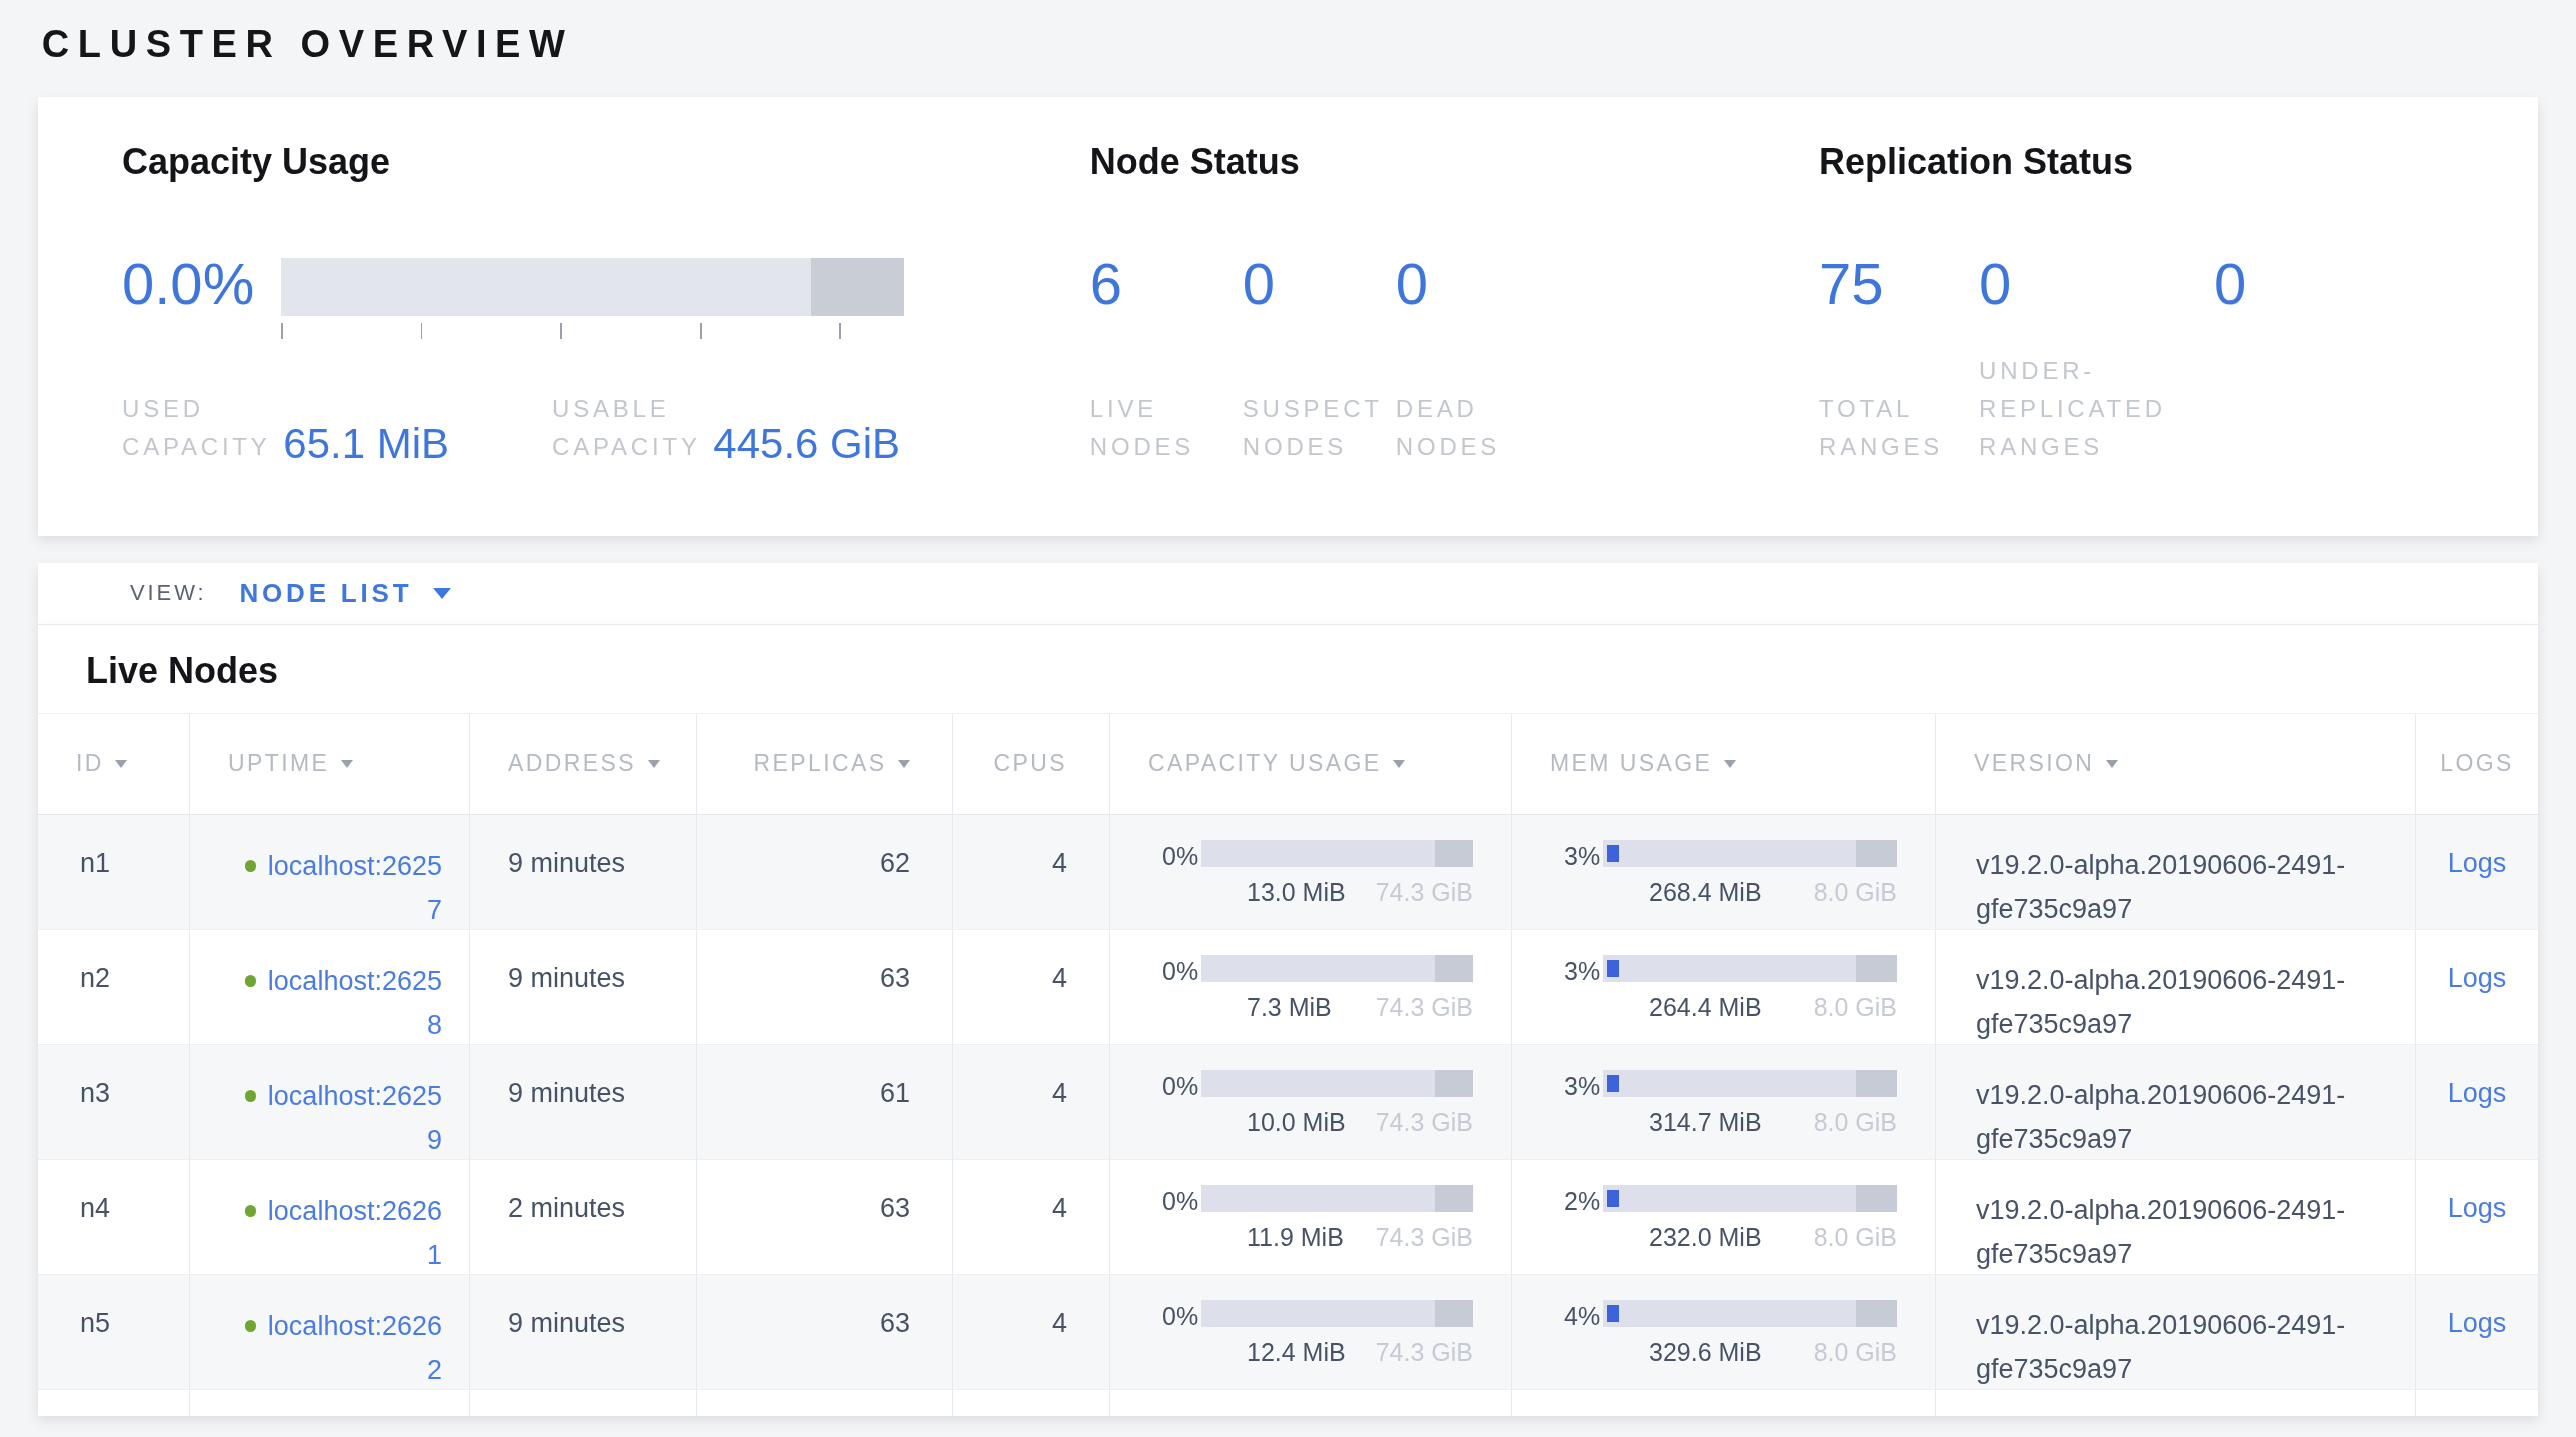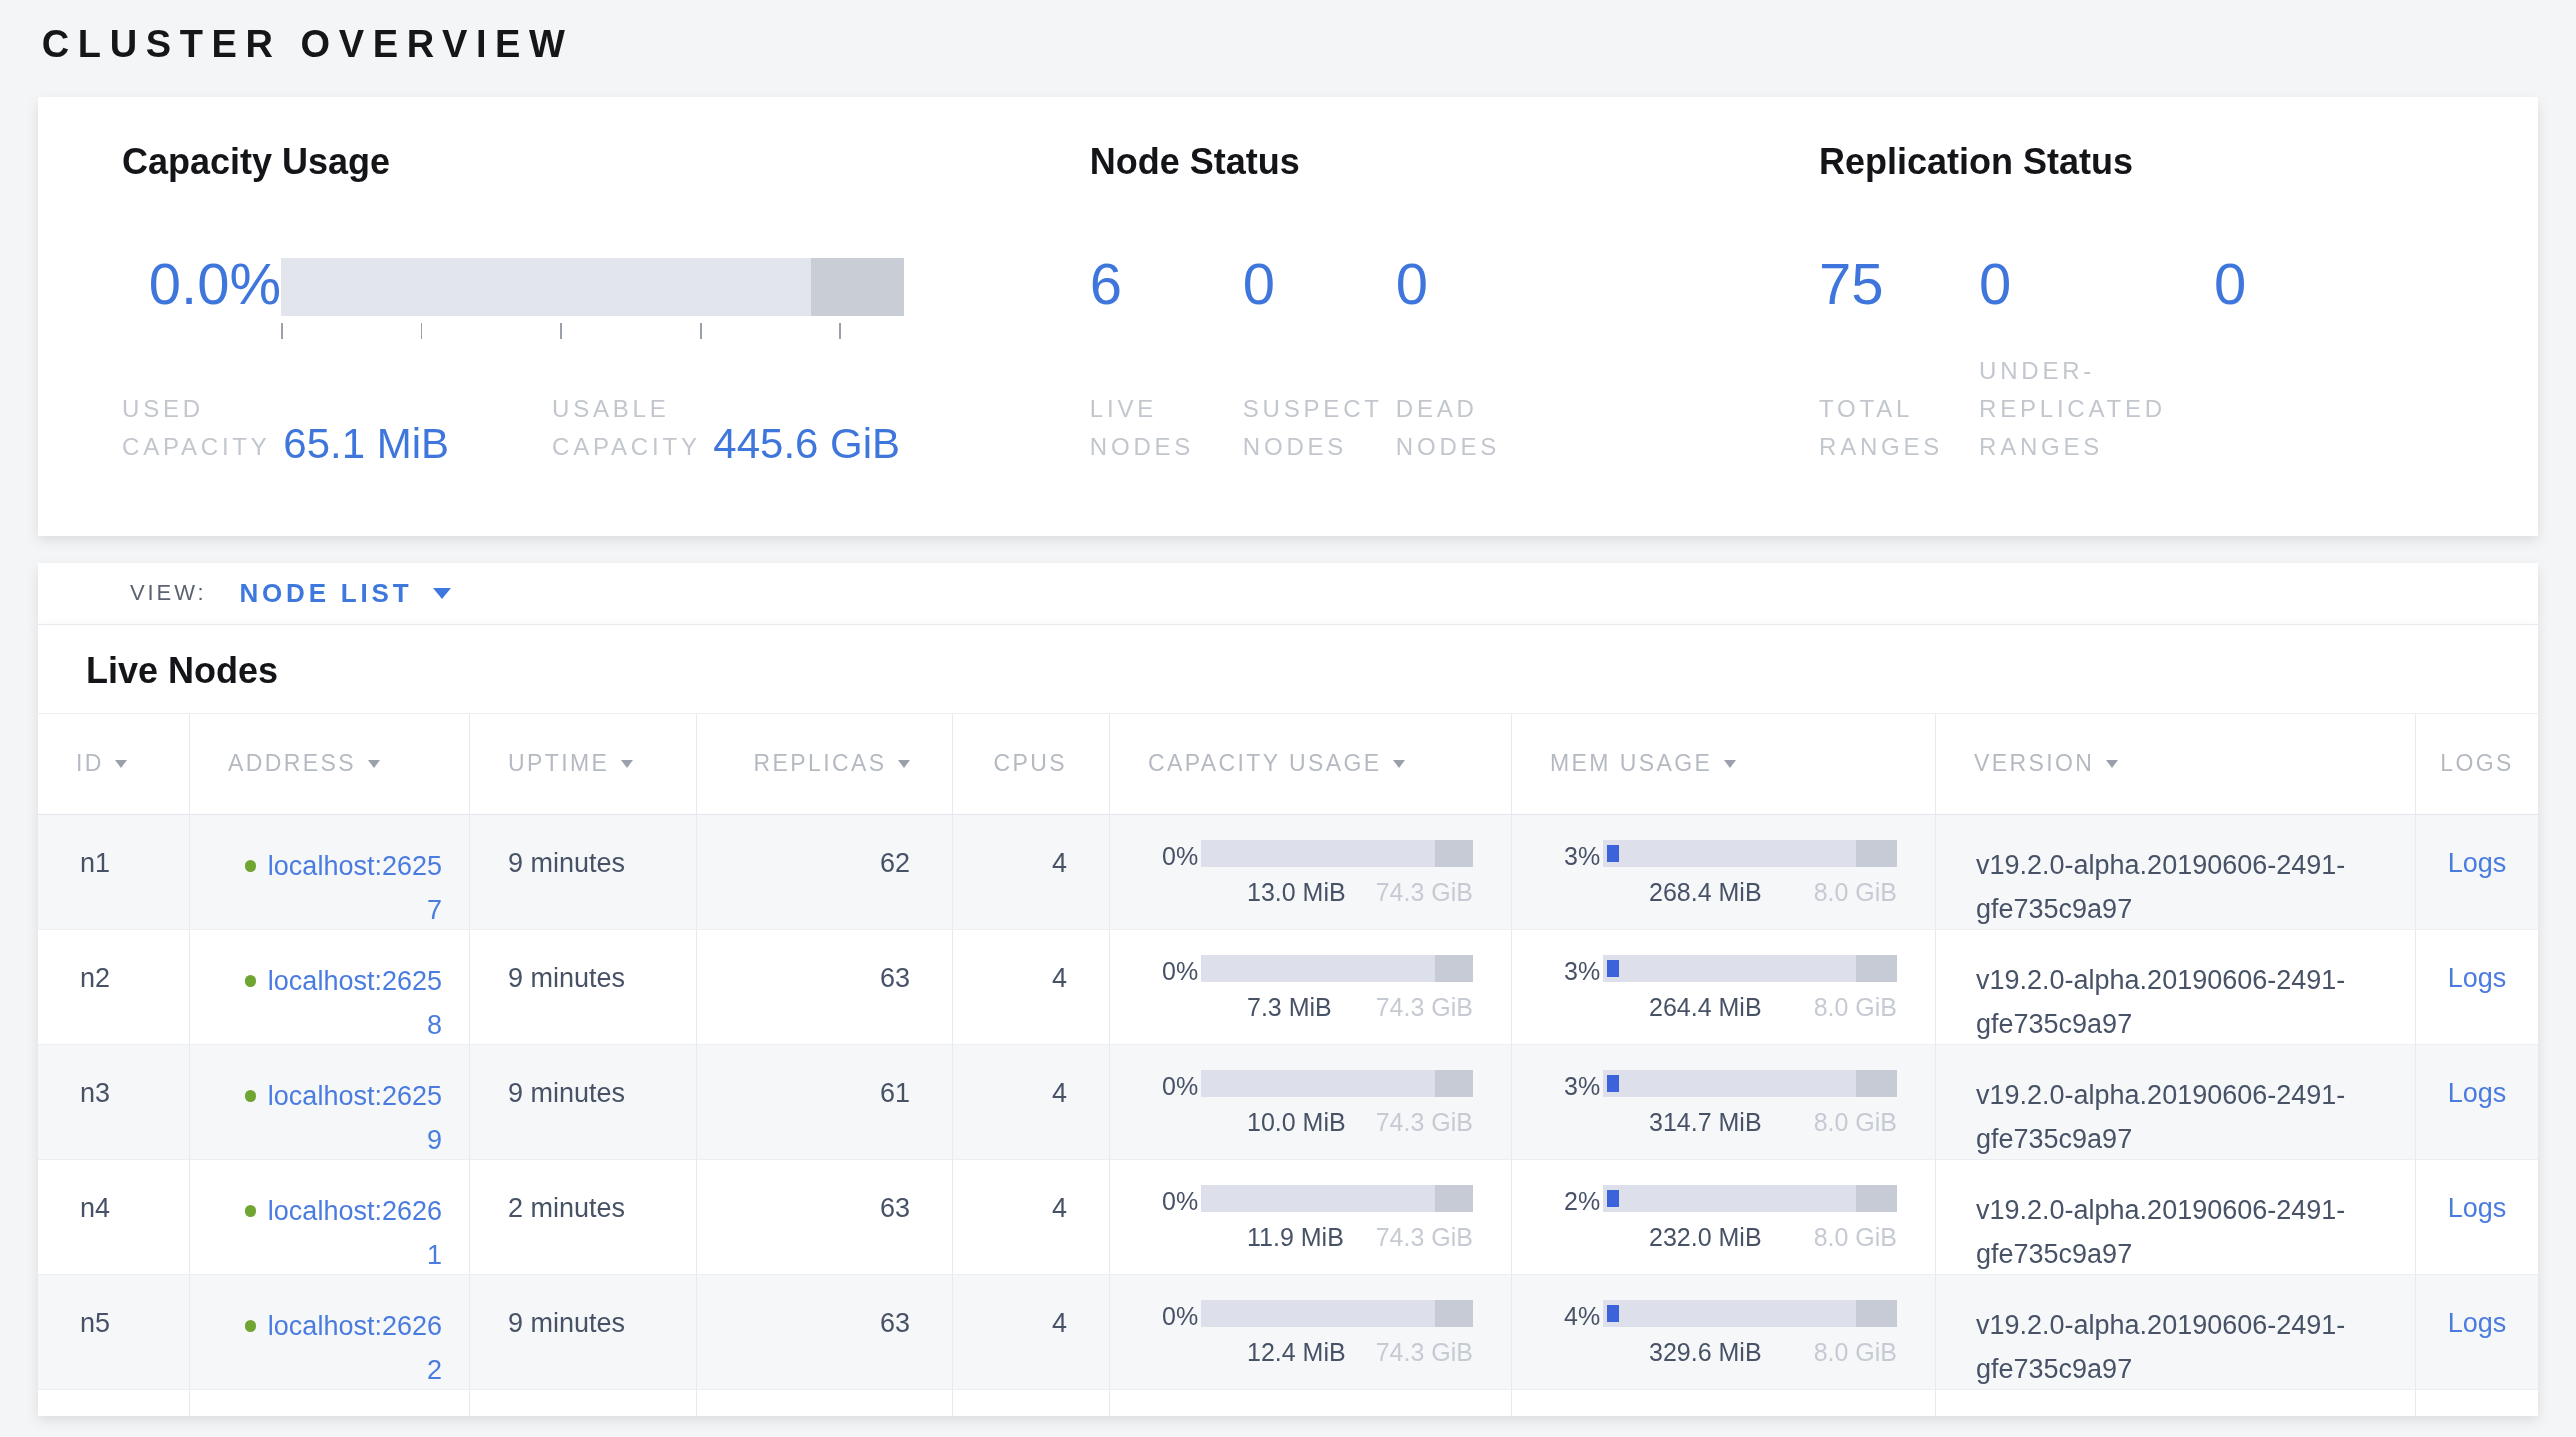--- a/index.html
+++ b/index.html
@@ -29,21 +29,21 @@
     padding: 44px 84px 69px 84px;
     display: flex;
   }
   .section { display: flex; flex-direction: column; height: 100%; }
   .section-title { font-size: 36px; font-weight: 700; color: #131519; }
   .section-capacity { width: 1018px; }
   .section-nodes { width: 767px; }
   .section-replication { flex: 1; }
 
   .cap-row { display: flex; margin-top: 69px; align-items: flex-start; }
-  .cap-percent { width: 159px; font-size: 58px; color: #3f76db; line-height: 1.1; text-align: right; }
+  .cap-percent { width: 159px; font-size: 58px; color: #3f76db; line-height: 1.1; }
   .cap-chart { width: 623px; padding-top: 5.8px; position: relative; }
   .cap-bar { height: 58px; background: #e2e5ec; position: relative; }
   .cap-bar .cap-bar-dark { position: absolute; right: 0; top: 0; bottom: 0; width: 15%; background: #c9cdd6; }
   .cap-ticks { position: relative; height: 23px; }
   .cap-tick { position: absolute; top: 7.7px; width: 1.9px; height: 15.3px; background: #9aa1ad; }
   .cap-tick-labels { position: relative; height: 36px; }
   .cap-tick-label {
     position: absolute; top: 3.8px; transform: translateX(-50%);
     font-size: 29px; color: #5d6a85; white-space: nowrap;
   }
@@ -219,25 +219,25 @@
 
   <div class="card live-card">
     <div class="live-title">Live Nodes</div>
 
     <div class="grid-row thead">
       <div class="th">
           <span>ID</span>
           <span class="sort-arrow"></span>
         </div>
       <div class="th">
+          <span>UPTIME</span>
+          <span class="sort-arrow"></span>
+        </div>
+      <div class="th">
           <span>ADDRESS</span>
-          <span class="sort-arrow"></span>
-        </div>
-      <div class="th">
-          <span>UPTIME</span>
           <span class="sort-arrow"></span>
         </div>
       <div class="th align-right">
           <span>REPLICAS</span>
           <span class="sort-arrow"></span>
         </div>
       <div class="th align-right no-sort">
           <span>CPUS</span>
         </div>
       <div class="th">

